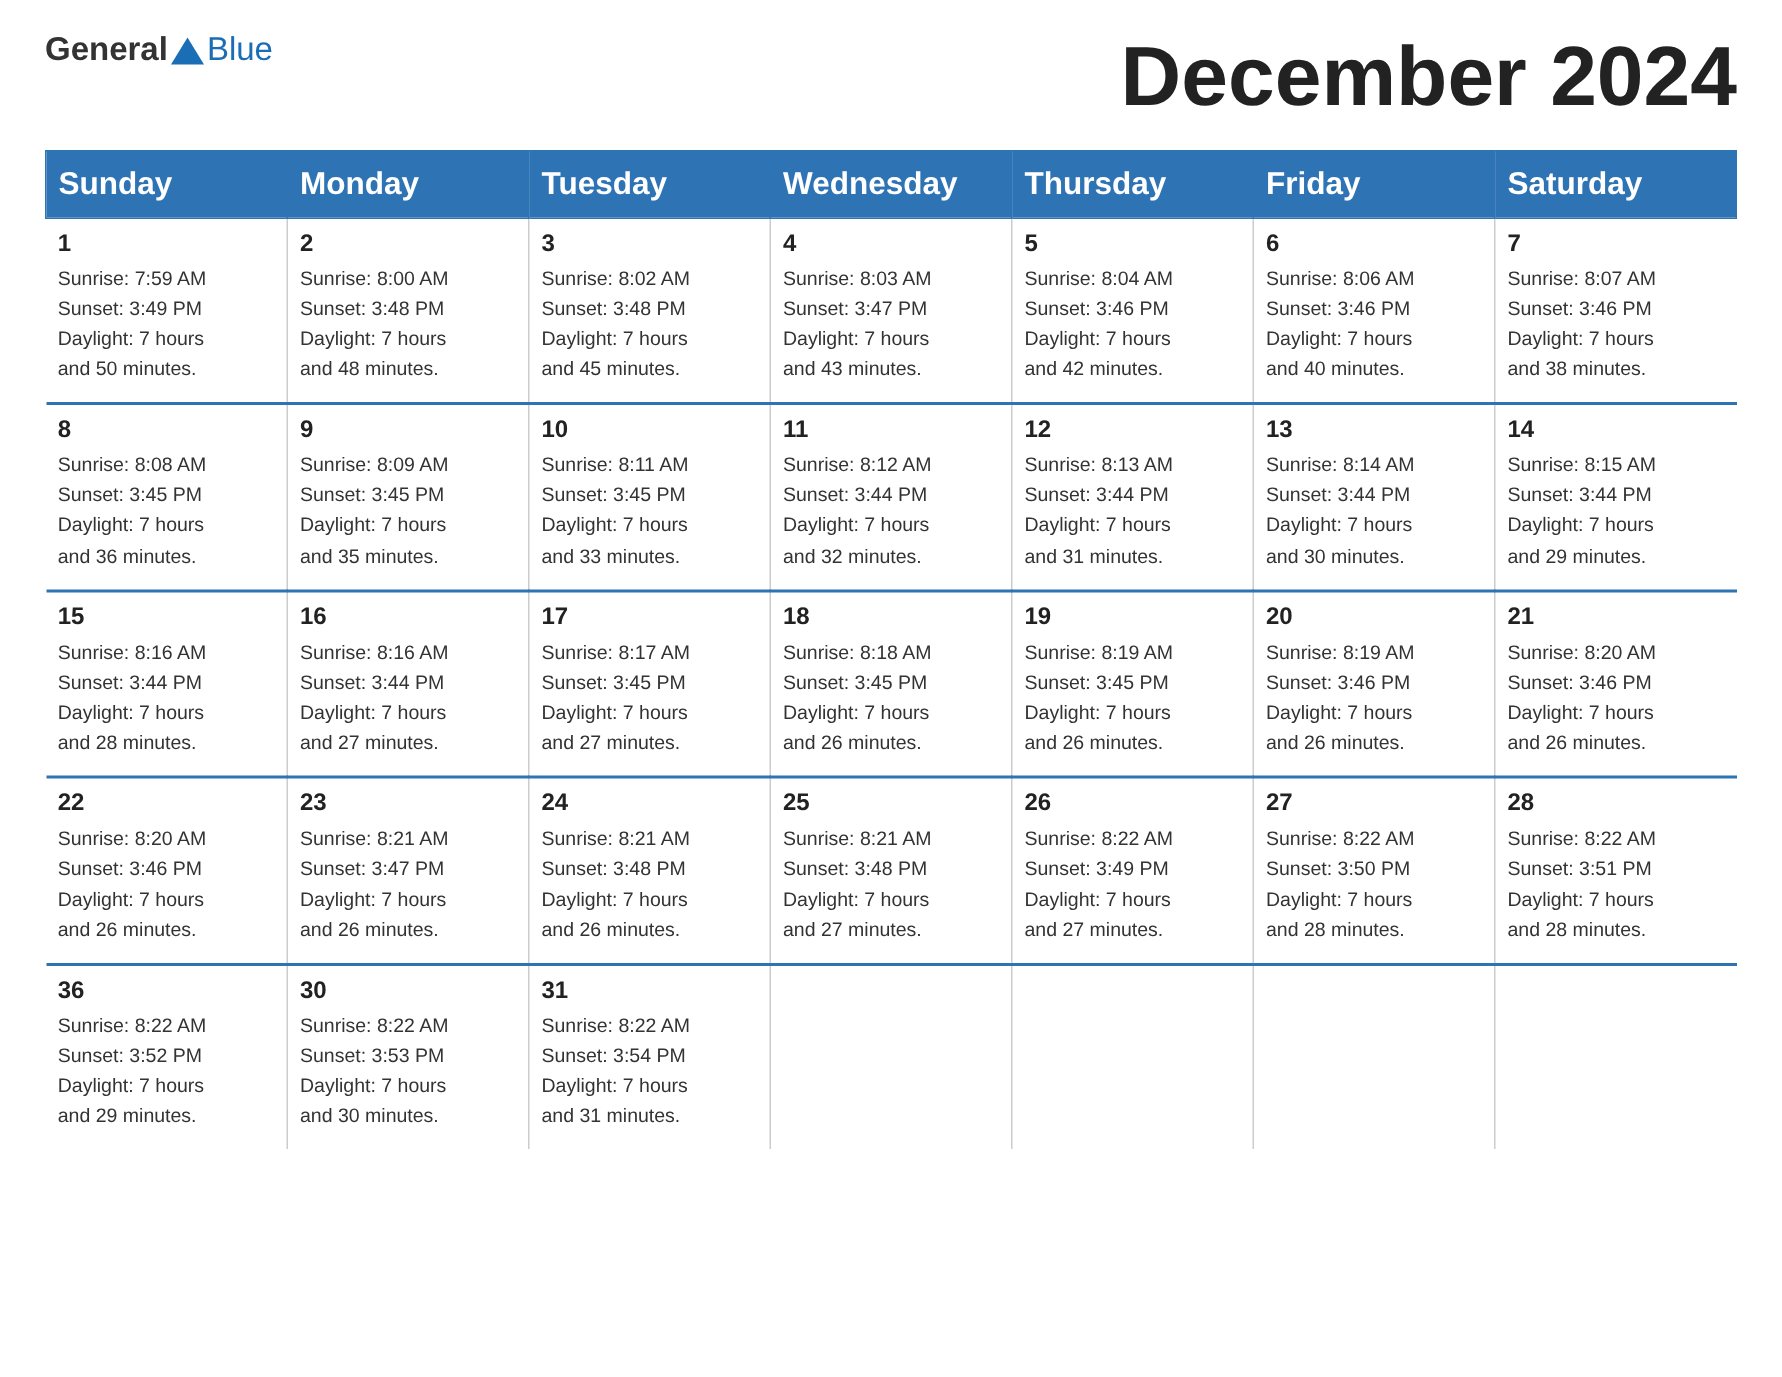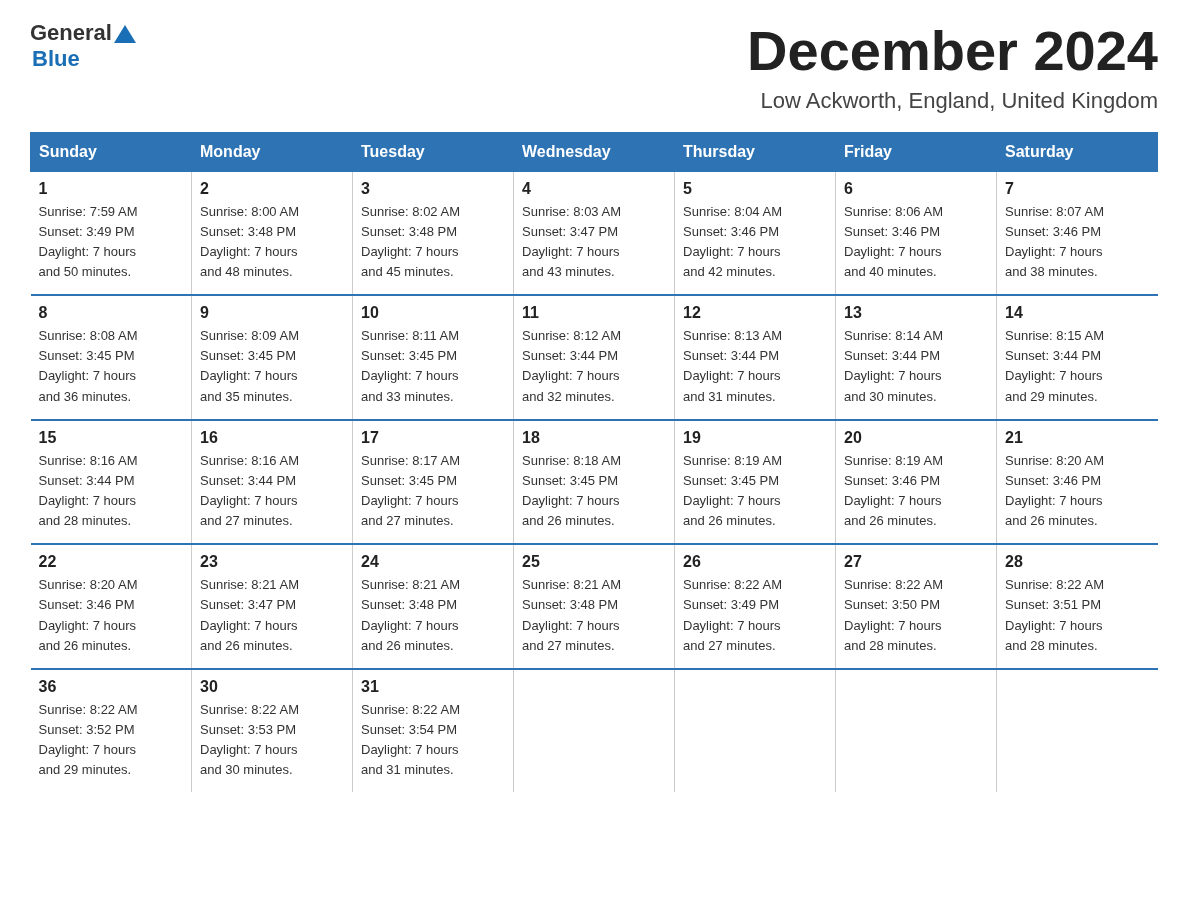--- a/index.html
+++ b/index.html
@@ -16,30 +16,30 @@
       align-items: flex-start;
       margin-bottom: 18px;
     }
     .logo-text-general {
       font-size: 22px;
       font-weight: bold;
       color: #333;
     }
     .logo-wrapper {
       display: flex;
-      flex-direction: column;
+      flex-direction: row;
     }
     .logo-row1 {
       display: flex;
       align-items: center;
     }
     .logo-row2 {
       color: #1a6eb5;
       font-size: 22px;
-      font-weight: bold;
+      font-weight: normal;
       margin-left: 2px;
     }
     .title-section {
       text-align: right;
     }
     .calendar-title {
       font-size: 56px;
       font-weight: bold;
       color: #222;
       line-height: 1.1;
@@ -52,21 +52,21 @@
     table {
       width: 100%;
       border-collapse: collapse;
       table-layout: fixed;
     }
     thead tr {
       background-color: #2e74b5;
     }
     thead th {
       color: #fff;
-      font-size: 16px;
+      font-size: 21px;
       font-weight: bold;
       padding: 10px 8px;
       text-align: left;
       border: 1px solid #2e74b5;
     }
     tbody tr {
       border-bottom: 2px solid #2e74b5;
     }
     tbody td {
       vertical-align: top;
@@ -106,21 +106,20 @@
     <div class="logo-row1">
       <span class="logo-text-general">General</span>
       <svg width="22" height="22" viewBox="0 0 22 22" style="margin-left:2px; margin-top:2px;">
         <polygon points="11,2 22,20 0,20" fill="#1a6eb5"></polygon>
       </svg>
     </div>
     <div class="logo-row2">Blue</div>
   </div>
   <div class="title-section">
     <div class="calendar-title">December 2024</div>
-    <div class="calendar-subtitle">Low Ackworth, England, United Kingdom</div>
   </div>
 </div>
 
 <table>
   <thead>
     <tr>
       <th>Sunday</th>
       <th>Monday</th>
       <th>Tuesday</th>
       <th>Wednesday</th>

